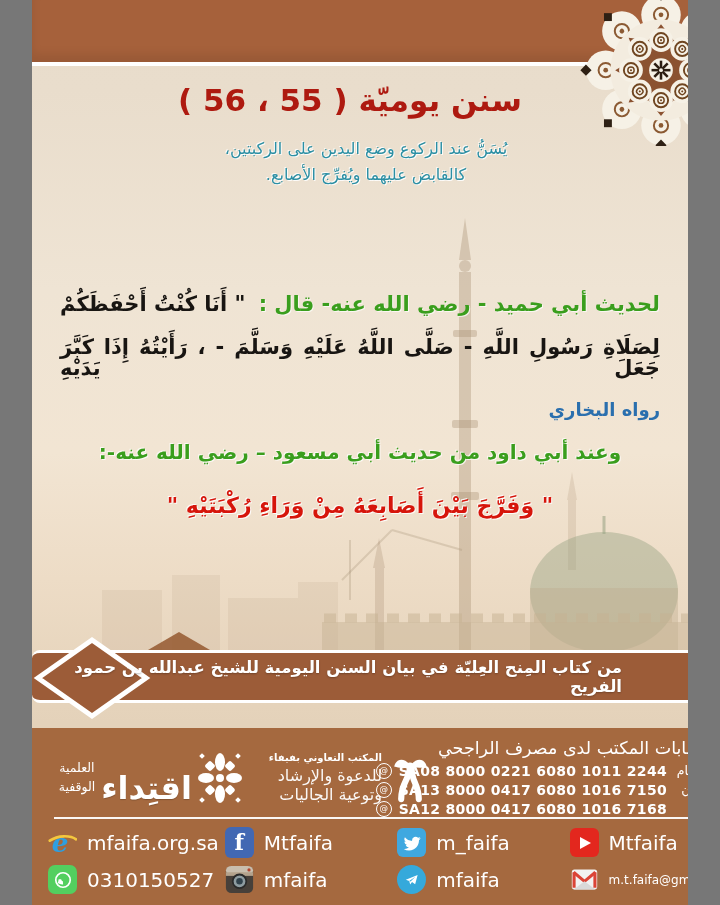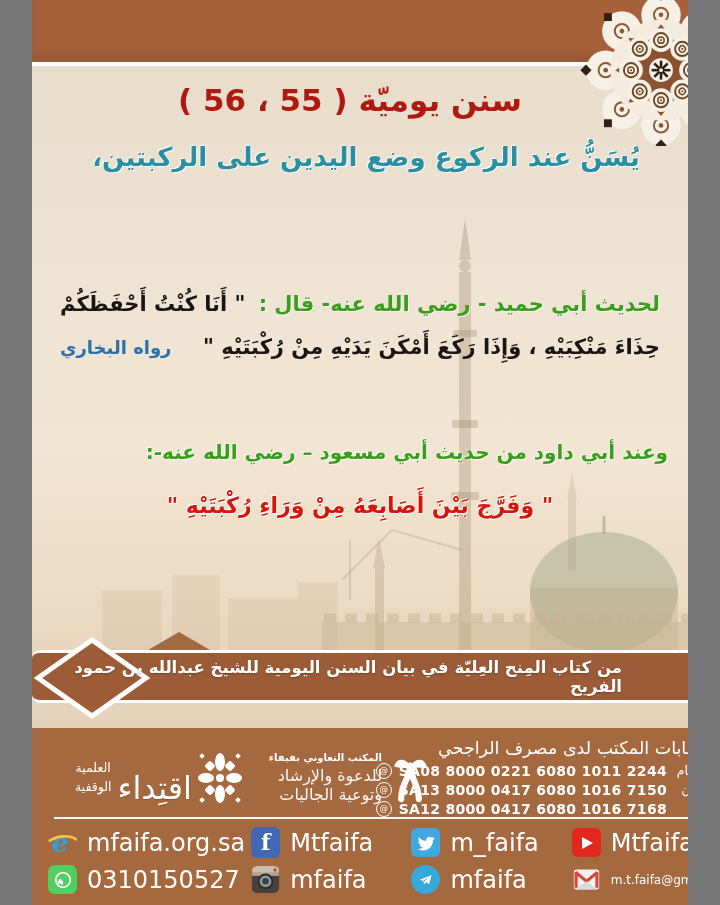--- a/index.html
+++ b/index.html
@@ -8,30 +8,30 @@
     direction:rtl;font-family:"DejaVu Sans",sans-serif;
     background:linear-gradient(180deg,#e8dccb 0%,#e9ddcc 10%,#efe4d4 32%,#f2e5d3 50%,#eddcc6 64%,#e7d5bd 74%,#e4d2ba 80%);
   }
   
   .top-band{position:absolute;top:0;left:0;width:720px;height:62px;background:#a6613b;border-bottom:4px solid #fff;box-shadow:inset 0 -8px 10px rgba(0,0,0,.08);}
   .mandala{position:absolute;top:-12px;left:540px;width:178px;height:158px;}
   
   .mosque{position:absolute;top:120px;left:0;width:720px;height:540px;pointer-events:none;}
   
   .title{position:absolute;top:82px;left:40px;right:60px;text-align:center;font-size:31px;font-weight:bold;color:#ae1a10;letter-spacing:0;}
-  .subtitle{position:absolute;top:136px;left:52px;right:40px;text-align:center;font-size:26px;font-weight:bold;color:#2b8fa4;line-height:1.62;
+  .subtitle{position:absolute;top:136px;left:52px;right:40px;text-align:center;font-size:16px;font-weight:normal;color:#2b8fa4;line-height:1.62;
     text-shadow:1px 1px 0 rgba(255,255,255,.85),-1px -1px 0 rgba(255,255,255,.85);}
   
   .hadith{position:absolute;top:294px;right:28px;left:28px;font-size:21px;font-weight:bold;color:#181512;line-height:1.0;}
   .h-line{margin-bottom:22px;}
   .h-split{display:flex;justify-content:space-between;align-items:baseline;}
   .h-just{text-align:justify;text-align-last:justify;}
   .green{color:#3a9e1d;text-shadow:1px 1px 0 rgba(255,255,255,.7);}
   .src{color:#2a6fae;font-size:18px;}
-  .h2-intro{position:absolute;top:440px;left:20px;right:20px;font-size:20px;font-weight:bold;color:#3a9e1d;
+  .h2-intro{position:absolute;top:440px;left:20px;right:20px;text-align:center;font-size:20px;font-weight:bold;color:#3a9e1d;
     text-shadow:1px 1px 0 rgba(255,255,255,.75),-1px -1px 0 rgba(255,255,255,.75);}
   .h2-quote{position:absolute;top:493px;left:20px;right:20px;text-align:center;font-size:22px;font-weight:bold;color:#d6150b;
     text-shadow:1px 1px 0 rgba(255,255,255,.85),-1px -1px 0 rgba(255,255,255,.85);}
   
   .banner{position:absolute;top:650px;left:0;width:720px;height:47px;background:#9c5c38;border-top:3px solid #fff;border-bottom:3px solid #fff;border-radius:8px;}
   .banner-diamond{position:absolute;top:-17px;right:600px;width:120px;height:84px;}
   .banner-text{position:absolute;top:0;bottom:0;left:20px;right:130px;display:flex;align-items:center;justify-content:center;
     color:#fff;font-size:16.5px;font-weight:bold;text-shadow:0 1px 2px rgba(0,0,0,.25);}
   
   .footer{position:absolute;top:728px;left:0;width:720px;height:177px;background:#a5693f;color:#fff;}
@@ -40,26 +40,26 @@
   .acc-title{font-size:17.5px;text-align:left;margin-bottom:3px;}
   .acc-row{display:flex;align-items:center;gap:7px;height:19px;font-size:12.5px;}
   .acc-label{width:66px;text-align:right;flex-shrink:0;}
   .iban{direction:ltr;font-size:14px;font-weight:bold;letter-spacing:.3px;white-space:nowrap;}
   .at{width:14px;height:14px;border:1.4px solid #fff;border-radius:50%;font-size:8.5px;line-height:13px;text-align:center;flex-shrink:0;direction:ltr;}
   .rajhi{width:44px;height:56px;flex-shrink:0;}
   .org{width:134px;text-align:right;flex-shrink:0;}
   .org-name{font-size:10px;font-weight:bold;}
   .org-desc{font-size:16px;margin-top:3px;opacity:.95;}
   .flower{width:44px;height:52px;flex-shrink:0;}
-  .iqtida{font-size:32px;font-weight:normal;white-space:nowrap;flex-shrink:0;line-height:1.4;text-shadow:0 1px 1px rgba(0,0,0,.2);margin-top:20px;}
+  .iqtida{font-size:32px;font-weight:bold;white-space:nowrap;flex-shrink:0;line-height:1.4;text-shadow:0 1px 1px rgba(0,0,0,.2);margin-top:20px;}
   .subs{font-size:12.5px;line-height:1.5;text-align:center;flex-shrink:1;}
   .f-divider{position:absolute;top:89px;left:22px;right:22px;height:2px;background:rgba(255,255,255,.95);}
   .social{position:absolute;top:96px;left:16px;right:16px;display:grid;grid-template-columns:1fr 1fr 1fr 1fr;grid-auto-rows:37px;direction:ltr;align-items:center;column-gap:6px;}
   .s-item{display:flex;align-items:center;gap:10px;cursor:pointer;}
-  .s-label{font-size:24px;color:#fff;direction:ltr;white-space:nowrap;}
+  .s-label{font-size:20px;color:#fff;direction:ltr;white-space:nowrap;}
   .s-label.small{font-size:12px;}
   .icon-sq{width:29px;height:29px;border-radius:6px;display:flex;align-items:center;justify-content:center;flex-shrink:0;}
   .fb{background:#4268b3;color:#fff;font-family:"DejaVu Serif",serif;font-weight:bold;font-size:22px;line-height:1;padding-bottom:2px;}
   .yt{background:#e3271e;}
   .yt .tri{width:0;height:0;border-left:11px solid #fff;border-top:6.5px solid transparent;border-bottom:6.5px solid transparent;margin-left:3px;}
   .tw{background:#3fa8e0;}
   .wa{background:#53cf5f;border-radius:7px;}
   .tg{background:#35a9db;border-radius:50%;}
   .gm{background:transparent;}
 </style>
@@ -231,29 +231,30 @@
         <rect x="-1.6" y="-12" width="3.2" height="24" transform="rotate(135)"></rect>
       </g>
       <circle r="2.4" fill="#f6f1e6"></circle>
     </g>
   </svg>
 
   <div class="title">سنن يوميّة ( 55 ، 56 )</div>
 
   <div class="subtitle">
     <div>يُسَنُّ عند الركوع وضع اليدين على الركبتين،</div>
+    <div>كالقابض عليهما ويُفرِّج الأصابع.</div>
   </div>
 
   <div class="hadith">
     <div class="h-line h-split">
       <span class="green">لحديث أبي حميد - رضي الله عنه-  قال :</span>
       <span>" أَنَا كُنْتُ أَحْفَظَكُمْ</span>
     </div>
+    <div class="h-line h-just">لِصَلَاةِ رَسُولِ اللَّهِ - صَلَّى اللَّهُ عَلَيْهِ وَسَلَّمَ - ، رَأَيْتُهُ إِذَا كَبَّرَ جَعَلَ يَدَيْهِ</div>
     <div class="h-line h-split">
-      <span>حِذَاءَ مَنْكِبَيْهِ ، وَإِذَا رَكَعَ أَمْكَنَ يَدَيْهِ مِنْ رُكْبَتَيْهِ "</span>
       <span class="src">رواه البخاري</span>
     </div>
   </div>
 
   <div class="h2-intro">وعند أبي داود من حديث أبي مسعود – رضي الله عنه-:</div>
   <div class="h2-quote">" وَفَرَّجَ بَيْنَ أَصَابِعَهُ مِنْ وَرَاءِ رُكْبَتَيْهِ "</div>
 
   <div class="banner">
     <svg class="banner-diamond" viewBox="0 0 120 84">
       <polygon points="60,4 114,42 60,80 6,42" fill="#9c5c38" stroke="#ffffff" stroke-width="5"></polygon>

